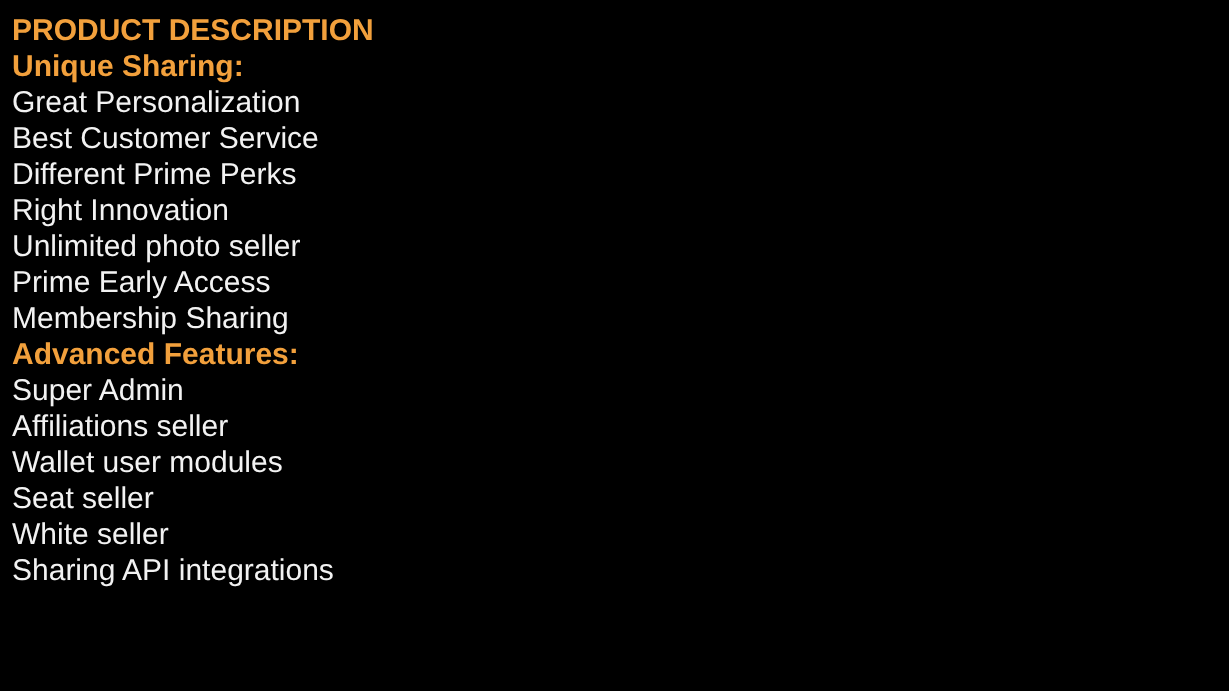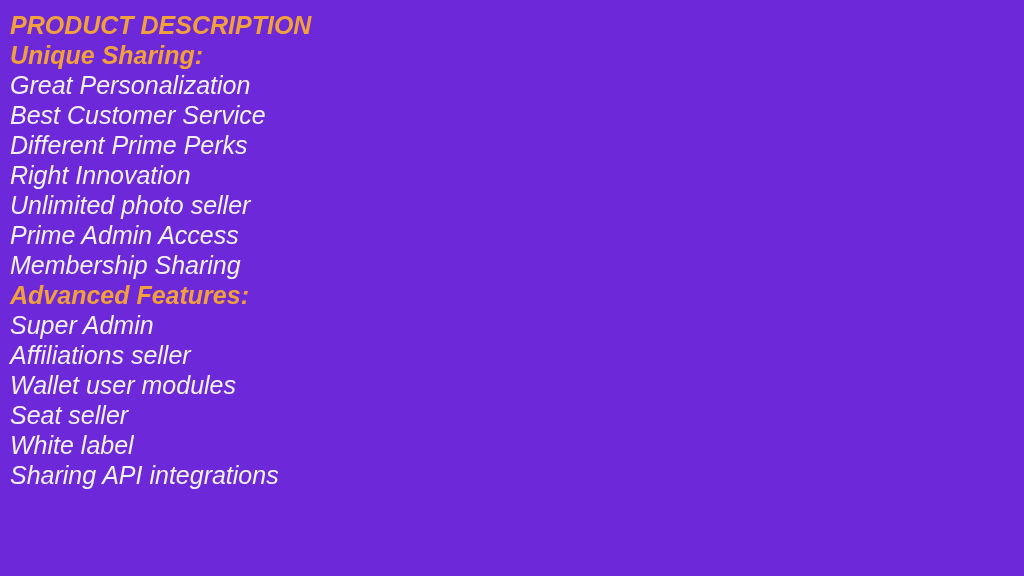--- a/index.html
+++ b/index.html
@@ -11,24 +11,23 @@
     width: 1024px;
     height: 576px;
     background: #222222;
     font-family: "Liberation Sans", sans-serif;
     overflow: hidden;
   }
   .slide {
     position: relative;
     width: 1024px;
     height: 576px;
-    background: #6d28d9;
+    background: #000000;
     box-sizing: border-box;
     padding: 10px 0 0 10px;
-    font-style: italic;
   }
   .content-block {
     display: block;
   }
   .line {
     display: block;
     font-size: 25px;
     line-height: 30px;
     white-space: pre;
     letter-spacing: 0px;
@@ -47,23 +46,23 @@
 
 <div class="slide">
   <div class="content-block" id="lines-container">
       <span class="line heading">PRODUCT DESCRIPTION</span>
       <span class="line heading">Unique Sharing:</span>
       <span class="line body">Great Personalization</span>
       <span class="line body">Best Customer Service</span>
       <span class="line body">Different Prime Perks</span>
       <span class="line body">Right Innovation</span>
       <span class="line body">Unlimited photo seller</span>
-      <span class="line body">Prime Admin Access</span>
+      <span class="line body">Prime Early Access</span>
       <span class="line body">Membership Sharing</span>
       <span class="line heading">Advanced Features:</span>
       <span class="line body">Super Admin</span>
       <span class="line body">Affiliations seller</span>
       <span class="line body">Wallet user modules</span>
       <span class="line body">Seat seller</span>
-      <span class="line body">White label</span>
+      <span class="line body">White seller</span>
       <span class="line body">Sharing API integrations</span>
     </div>
 </div>
 
 </body></html>

